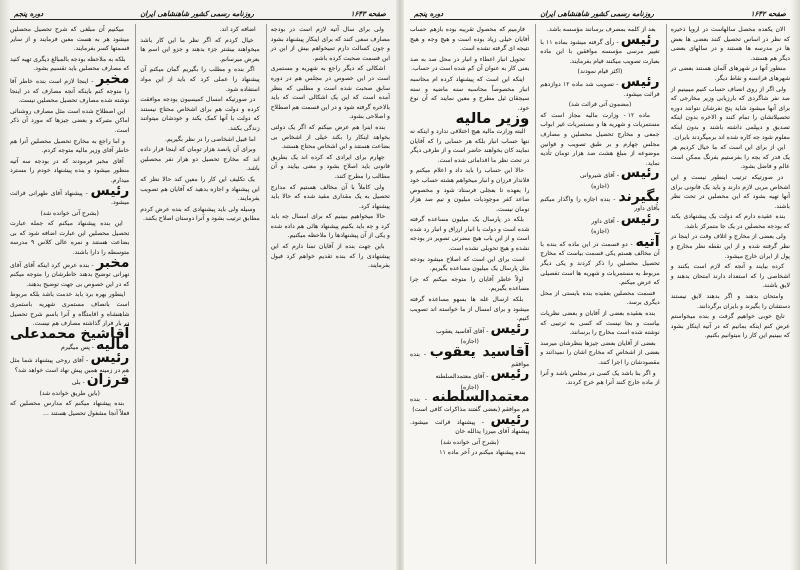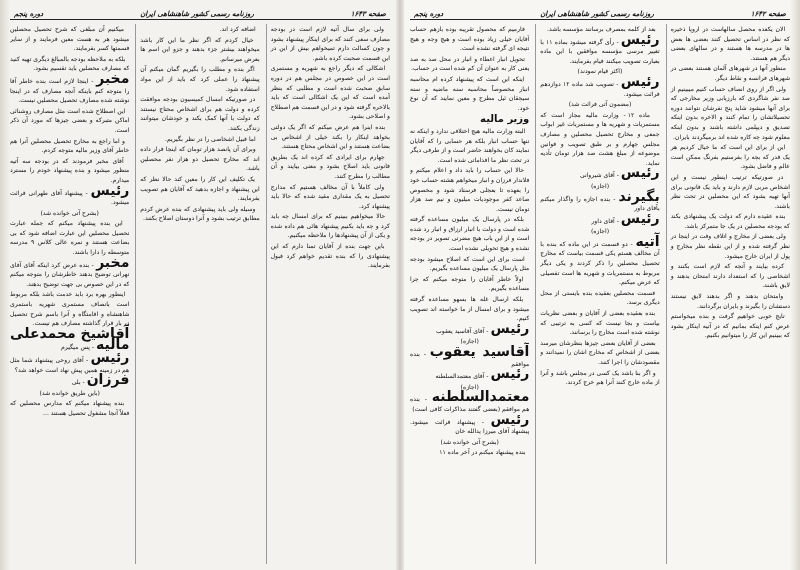--- a/index.html
+++ b/index.html
@@ -12,21 +12,21 @@
             background:linear-gradient(90deg,#e9e7e1,#cfcbc2 50%,#e9e7e1); }
   .hdr { display:flex; justify-content:space-between; align-items:flex-end; direction:rtl;
          height:14px; font-size:7px; font-weight:bold; border-bottom:1.6px solid #222; padding:0 4px 1px 4px; }
   .hdr span { white-space:nowrap;font-style:italic; }
   .cols { display:flex; direction:rtl; gap:6px; margin-top:4px; height:540px; }
   .col { flex:1; direction:rtl; text-align:justify; font-size:6.1px; line-height:9.6px; overflow:hidden;
          border-left:0.6px solid #999; padding-left:4px; }
   .col:last-child { border-left:none; padding-left:0; }
   .p { margin:0 0 1px 0; }
   .sp { font-weight:bold; font-size:14px; }
-  .head { font-weight:bold; font-size:10px; margin:2px 0; }
+  .head { font-weight:bold; font-size:15px; margin:2px 0; }
   .center { text-align:center; }
   .scan-shadow-left { position:absolute; left:0; top:0; width:10px; height:570px;
                       background:linear-gradient(90deg,#d9d6ce,transparent); }
   .scan-shadow-right { position:absolute; right:0; top:0; width:10px; height:570px;
                        background:linear-gradient(270deg,#d9d6ce,transparent); }
 </style>
 </head>
 <body>
 
 <div class="spread">

